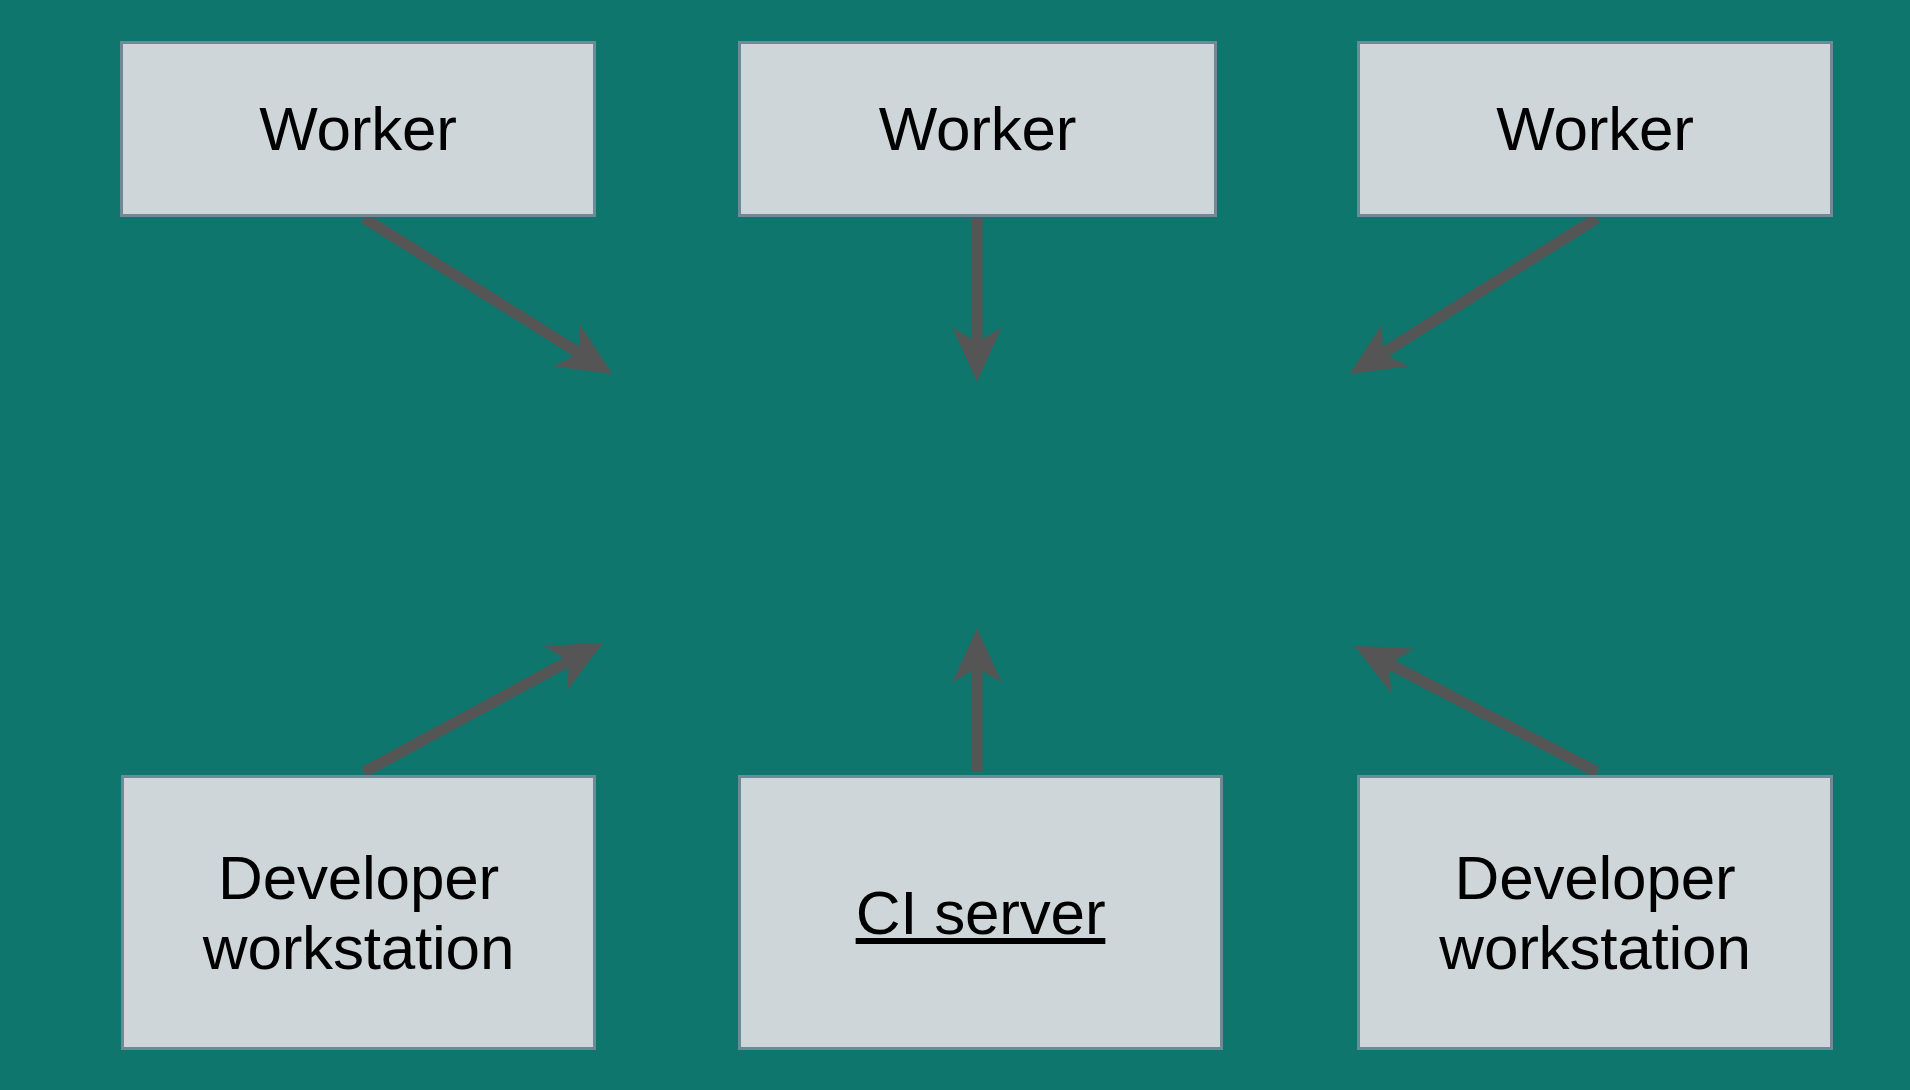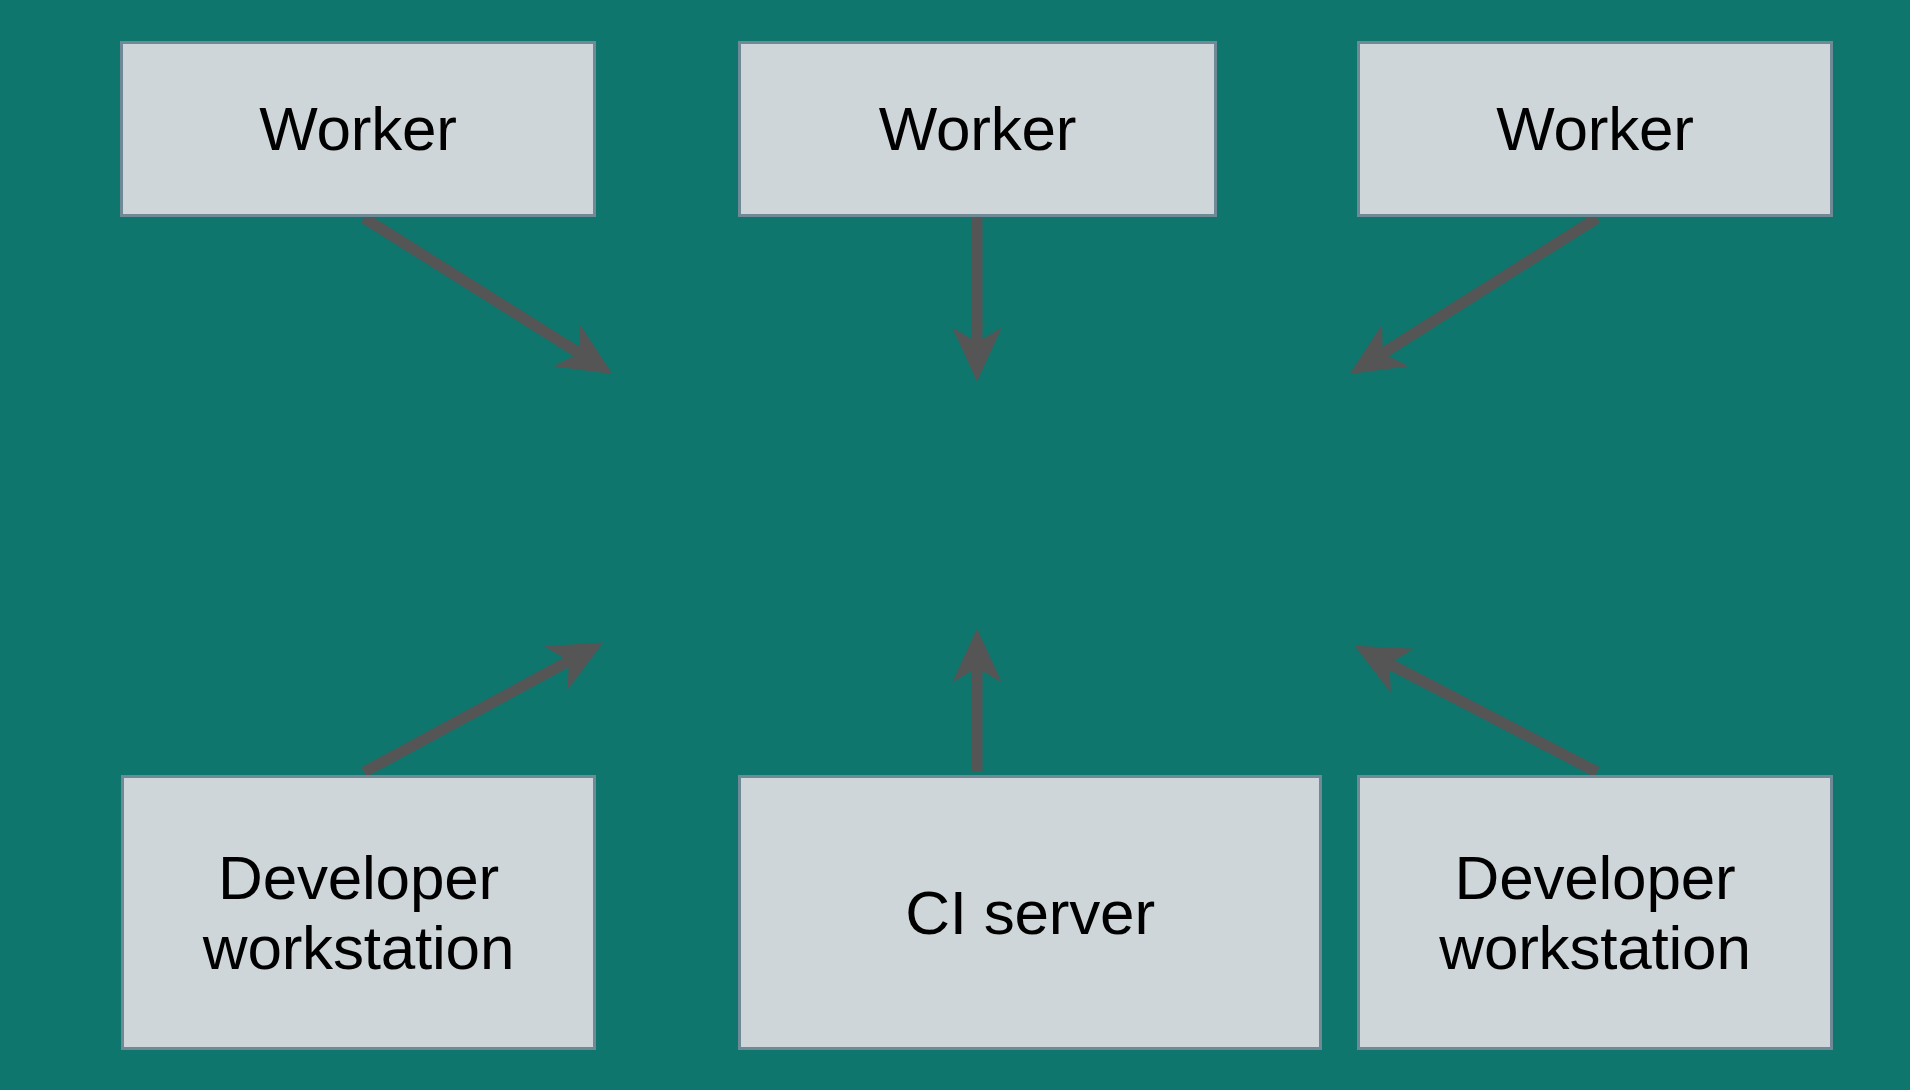--- a/index.html
+++ b/index.html
@@ -50,21 +50,21 @@
   }
 
   
   .node-worker-1 { left: 120px;  top: 41px;  width: 476px; height: 176px; font-size: 62px; }
   .node-worker-2 { left: 738px;  top: 41px;  width: 479px; height: 176px; font-size: 62px; }
   .node-worker-3 { left: 1357px; top: 41px;  width: 476px; height: 176px; font-size: 62px; }
 
   .node-build-master { left: 594px; top: 368px; width: 766px; height: 275px; font-size: 62px; }
 
   .node-dev-1 { left: 121px;  top: 775px; width: 475px; height: 275px; font-size: 62px; }
-  .node-ci    { left: 738px;  top: 775px; width: 584px; height: 275px; font-size: 62px; }
+  .node-ci    { left: 738px;  top: 775px; width: 485px; height: 275px; font-size: 62px; text-decoration: underline; }
   .node-dev-2 { left: 1357px; top: 775px; width: 476px; height: 275px; font-size: 62px; }
 </style>
 </head>
 <body>
 
 <div id="diagram-canvas">
 
   <svg id="edge-layer" viewBox="0 0 1910 1090" width="1910" height="1090" xmlns="http://www.w3.org/2000/svg">
     <defs>
       <marker id="arrowhead" markerWidth="5.2" markerHeight="5.2" refX="2.6" refY="2.6" orient="auto" markerUnits="strokeWidth">

